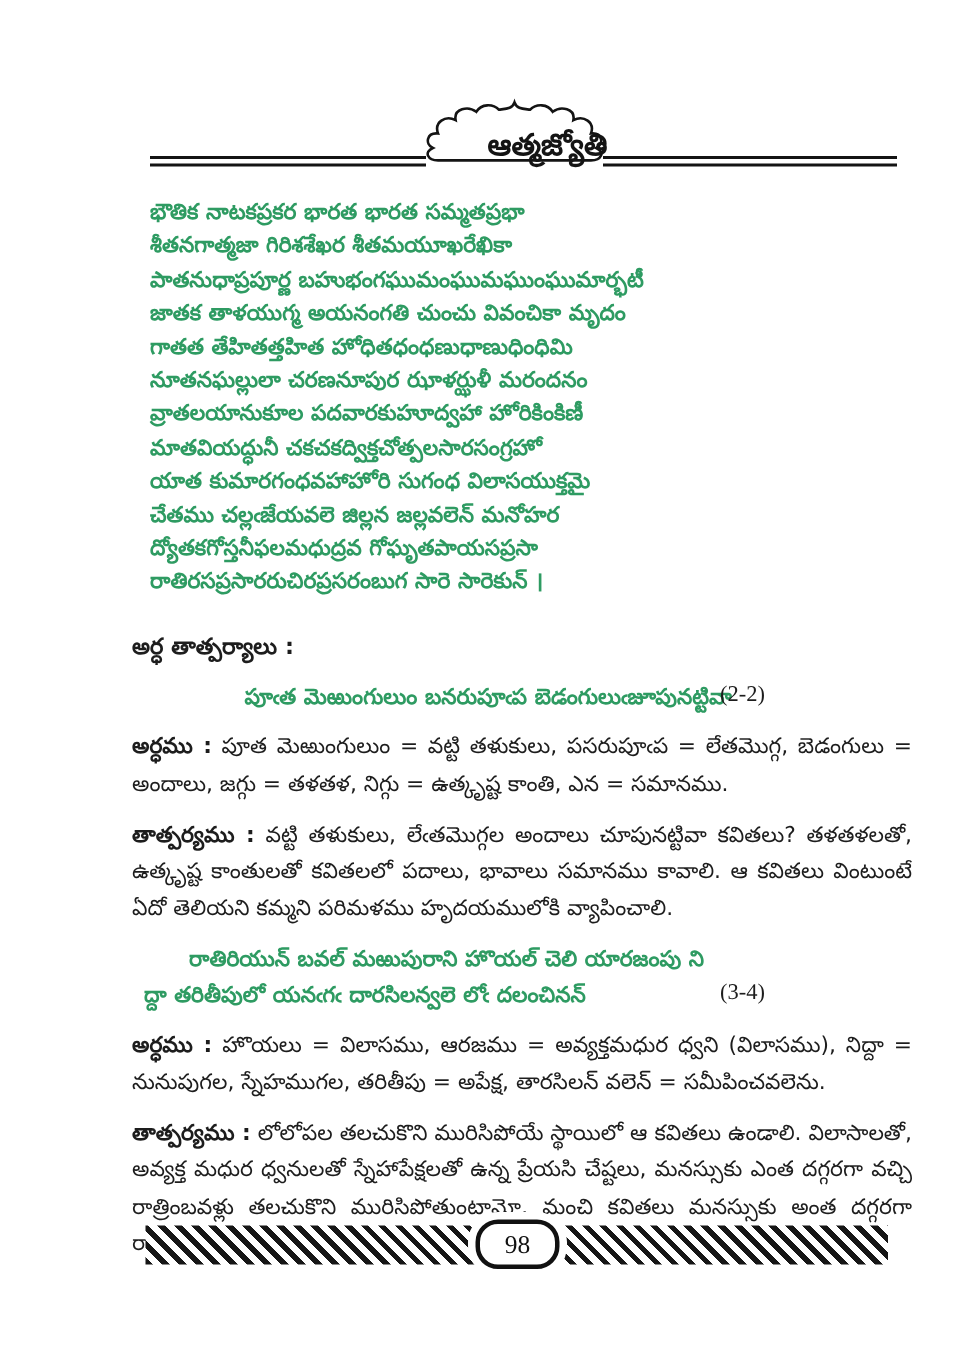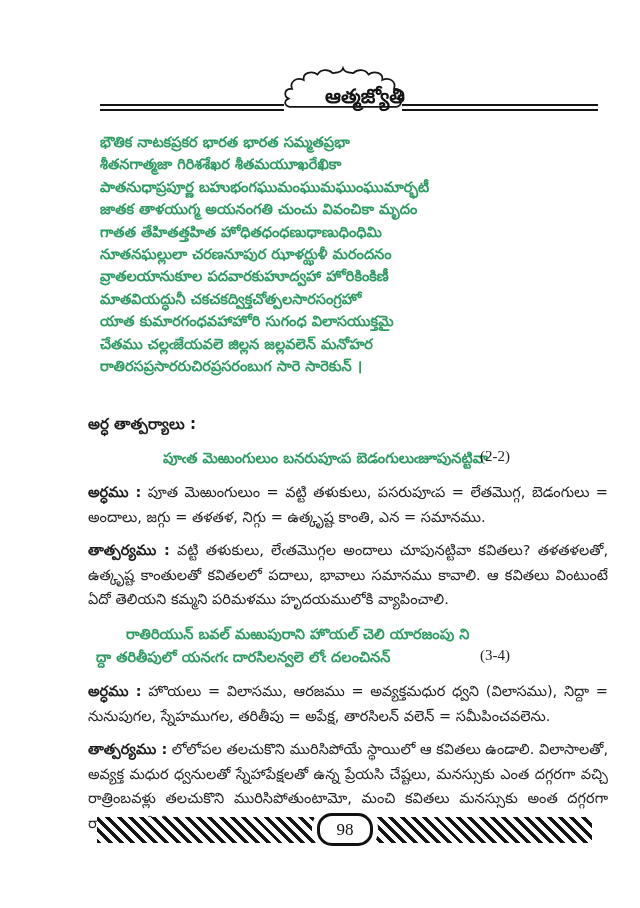--- a/index.html
+++ b/index.html
@@ -11,21 +11,21 @@
   .rule-left{left:100px;width:184px;}
   .rule-right{left:402px;width:196px;}
   .ornament{position:absolute;left:281px;top:60px;width:124px;height:58px;}
   .ornament svg{position:absolute;left:0;top:0;width:124px;height:58px;}
   .ornament-title{position:absolute;left:0;top:24px;width:124px;text-align:right;
         font-size:20px;font-weight:600;color:#141414;white-space:nowrap;}
   
   .content{position:absolute;left:88px;top:120px;width:520px;font-size:14.5px;}
   .poem{margin-left:12px;margin-top:11px;color:#2e9b62;font-weight:600;
         line-height:22.4px;white-space:nowrap;}
-  .sec-heading{margin:38px 0 0 0;font-size:15px;font-weight:bold;color:#1d1d1d;}
+  .sec-heading{margin:22px 0 0 0;font-size:15px;font-weight:bold;color:#1d1d1d;}
   .verse{position:relative;margin-top:11px;color:#2e9b62;font-weight:600;
         line-height:23.5px;white-space:nowrap;}
   .v12 .l1{margin-left:75px;} .v12 .l2{margin-left:60px;}
   .v34 .l1{margin-left:38px;} .v34 .l2{margin-left:8px;}
   .v-num{position:absolute;left:392px;bottom:2px;color:#1d1d1d;font-weight:normal;
         font-family:"Liberation Serif",serif;font-size:15px;}
   .para{margin:9px 0 0 0;line-height:24.6px;text-align:justify;}
   .p-label{font-weight:bold;}
   
   .hatch-bar{position:absolute;left:97px;top:817px;width:495px;height:26px;
@@ -60,20 +60,21 @@
       <div class="poem-line">భౌతిక నాటకప్రకర భారత భారత సమ్మతప్రభా</div>
       <div class="poem-line">శీతనగాత్మజా గిరిశశేఖర శీతమయూఖరేఖికా</div>
       <div class="poem-line">పాతనుధాప్రపూర్ణ బహుభంగఘుమంఘుమఘుంఘుమార్భటీ</div>
       <div class="poem-line">జాతక తాళయుగ్మ అయనంగతి చుంచు వివంచికా మృదం</div>
       <div class="poem-line">గాతత తేహితత్తహిత హోధితధంధణుధాణుధింధిమి</div>
       <div class="poem-line">నూతనఘల్లులా చరణనూపుర ఝాళర్ఝుళీ మరందనం</div>
       <div class="poem-line">వ్రాతలయానుకూల పదవారకుహూద్వహా హోరికింకిణీ</div>
       <div class="poem-line">మాతవియద్ధునీ చకచకద్విక్తచోత్పలసారసంగ్రహో</div>
       <div class="poem-line">యాత కుమారగంధవహాహోరి సుగంధ విలాసయుక్తమై</div>
       <div class="poem-line">చేతము చల్లఁజేయవలె జిల్లన జల్లవలెన్ మనోహర</div>
+      <div class="poem-line">ద్యోతకగోస్తనీఫలమధుద్రవ గోఘృతపాయసప్రసా</div>
       <div class="poem-line">రాతిరసప్రసారరుచిరప్రసరంబుగ సారె సారెకున్ ।</div>
     </div>
 
     <h2 class="sec-heading">అర్ధ తాత్పర్యాలు :</h2>
 
     <div class="verse v12">
       <div class="l1">పూఁత మెఱుంగులుం బనరుపూఁప బెడంగులుఁజూపునట్టివా</div>
       <span class="v-num">(2-2)</span>
     </div>
 

